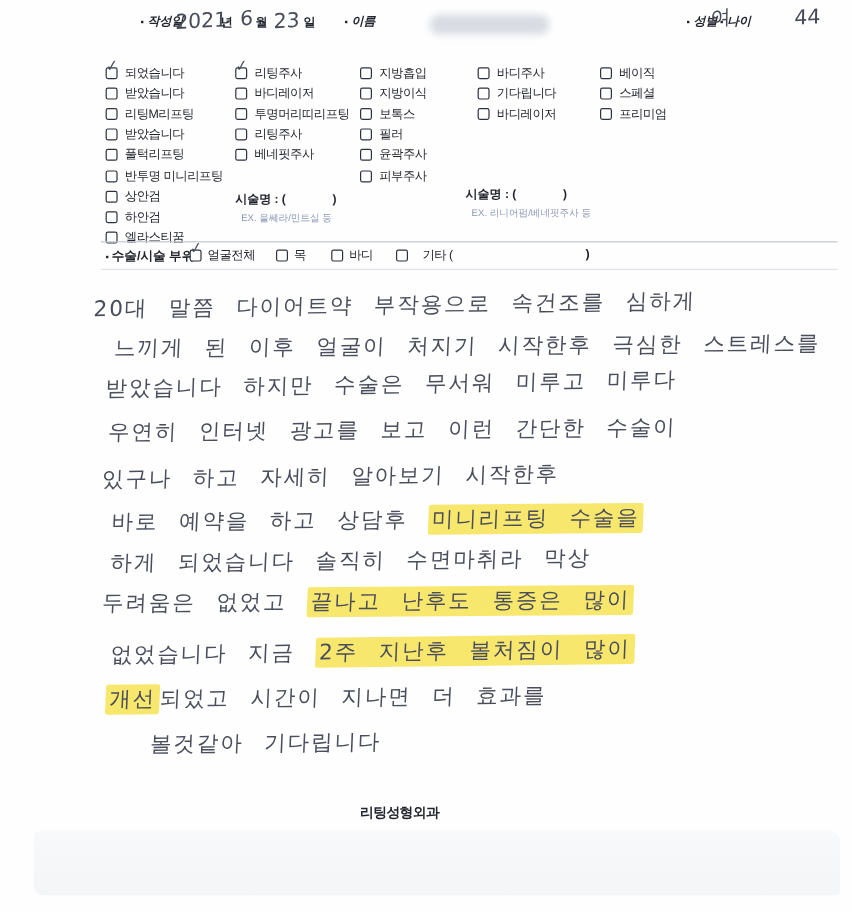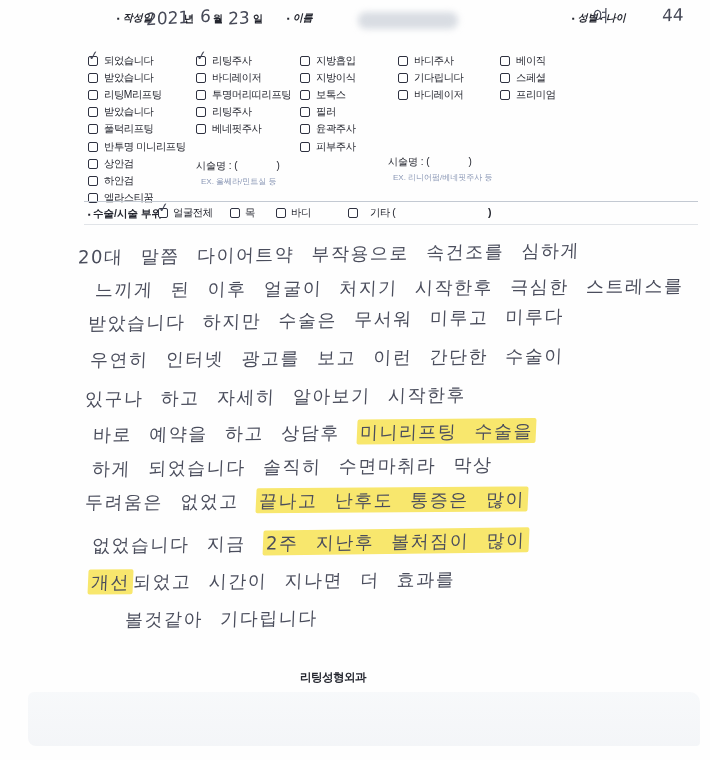--- a/index.html
+++ b/index.html
@@ -30,21 +30,21 @@
   
   .col { position:absolute; top:52px; width:110px; }
   .item { height:17.2px; display:flex; align-items:center; gap:6px; }
   .cb { position:relative; width:10px; height:10px; border:1.6px solid #2e3140;
     border-radius:2px; flex:0 0 auto; background:#fff; }
   .mark { position:absolute; left:-1px; top:-9px; font-size:13px; font-weight:bold;
     color:#4a4d5c; transform:rotate(-8deg); }
   .lbl { font-size:10.3px; color:#23252e; letter-spacing:-0.4px; white-space:nowrap; }
   .note { margin-top:21px; }
   .note4 { margin-top:51px; margin-left:-10px; }
-  .note-label { font-size:10px; font-weight:normal; color:#23252e; white-space:pre; }
+  .note-label { font-size:10px; font-weight:bold; color:#23252e; white-space:pre; }
   .note-ex { font-size:8px; color:#8a97b5; margin-top:3px; margin-left:5px; white-space:nowrap; }
 
   
   .rule { position:absolute; left:84px; width:614px; height:0; border-top:1px solid #c3c9d2; }
   .site { position:absolute; left:0; top:203px; width:628px; height:20px; }
   .site-label { position:absolute; left:88px; top:4px; font-size:10.5px; font-weight:bold; }
   .site-label::before { content:"▪ "; font-size:8px; }
   .site-opt { position:absolute; top:3px; display:flex; align-items:center; gap:5px; }
   .site-close { position:absolute; left:488px; top:3px; font-size:10.5px; font-weight:bold; }
 
@@ -229,21 +229,21 @@
       <span class="lbl">얼굴전체</span>
     </div>
     <div class="site-opt" style="left:230px;">
       <span class="cb"></span>
       <span class="lbl">목</span>
     </div>
     <div class="site-opt" style="left:276px;">
       <span class="cb"></span>
       <span class="lbl">바디</span>
     </div>
-    <div class="site-opt" style="left:348px;gap:12px;">
+    <div class="site-opt" style="left:330px;gap:12px;">
       <span class="cb"></span>
       <span class="lbl">기타 (</span>
     </div>
     <span class="site-close">)</span>
   </div>
   <div class="rule" style="top:224px; opacity:0.5;"></div>
 
   <div class="review">
     <div class="rline" style="left:78px;  top:242px; transform:rotate(-0.8deg) skewX(-3deg);"><span>20대 말쯤 다이어트약 부작용으로 속건조를 심하게</span></div>
     <div class="rline" style="left:95px;  top:276px; transform:rotate(-0.4deg) skewX(-3deg);"><span>느끼게 된 이후 얼굴이 처지기 시작한후 극심한 스트레스를</span></div>

